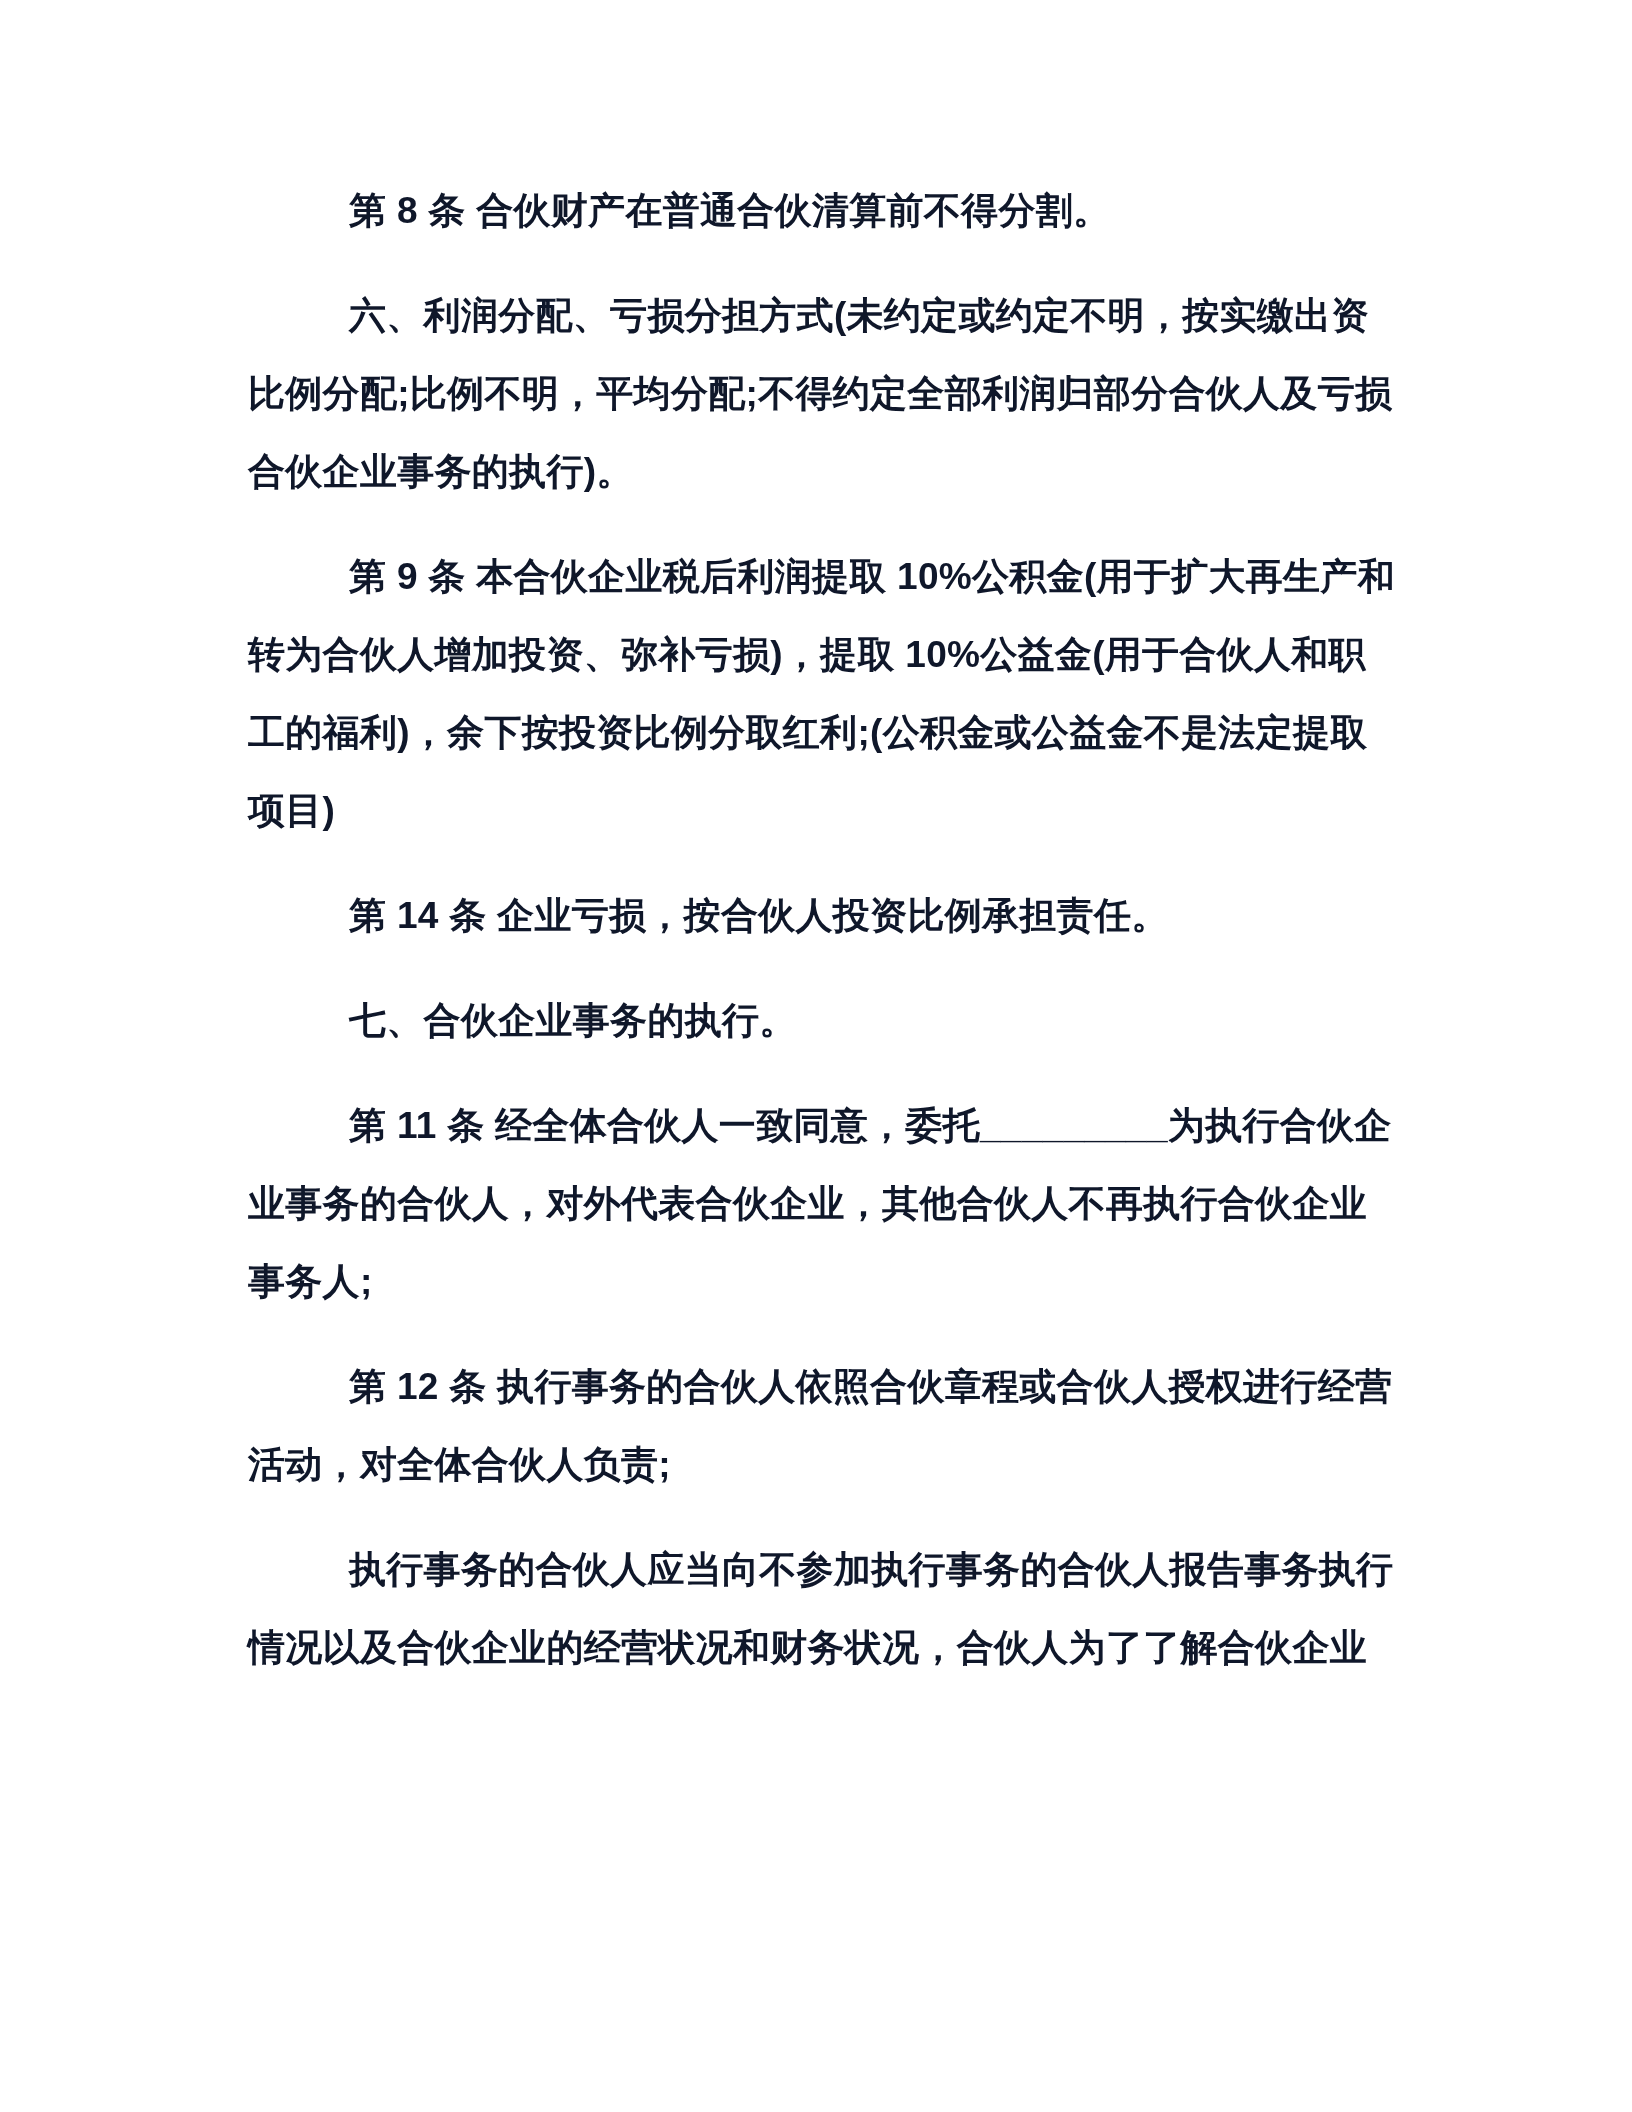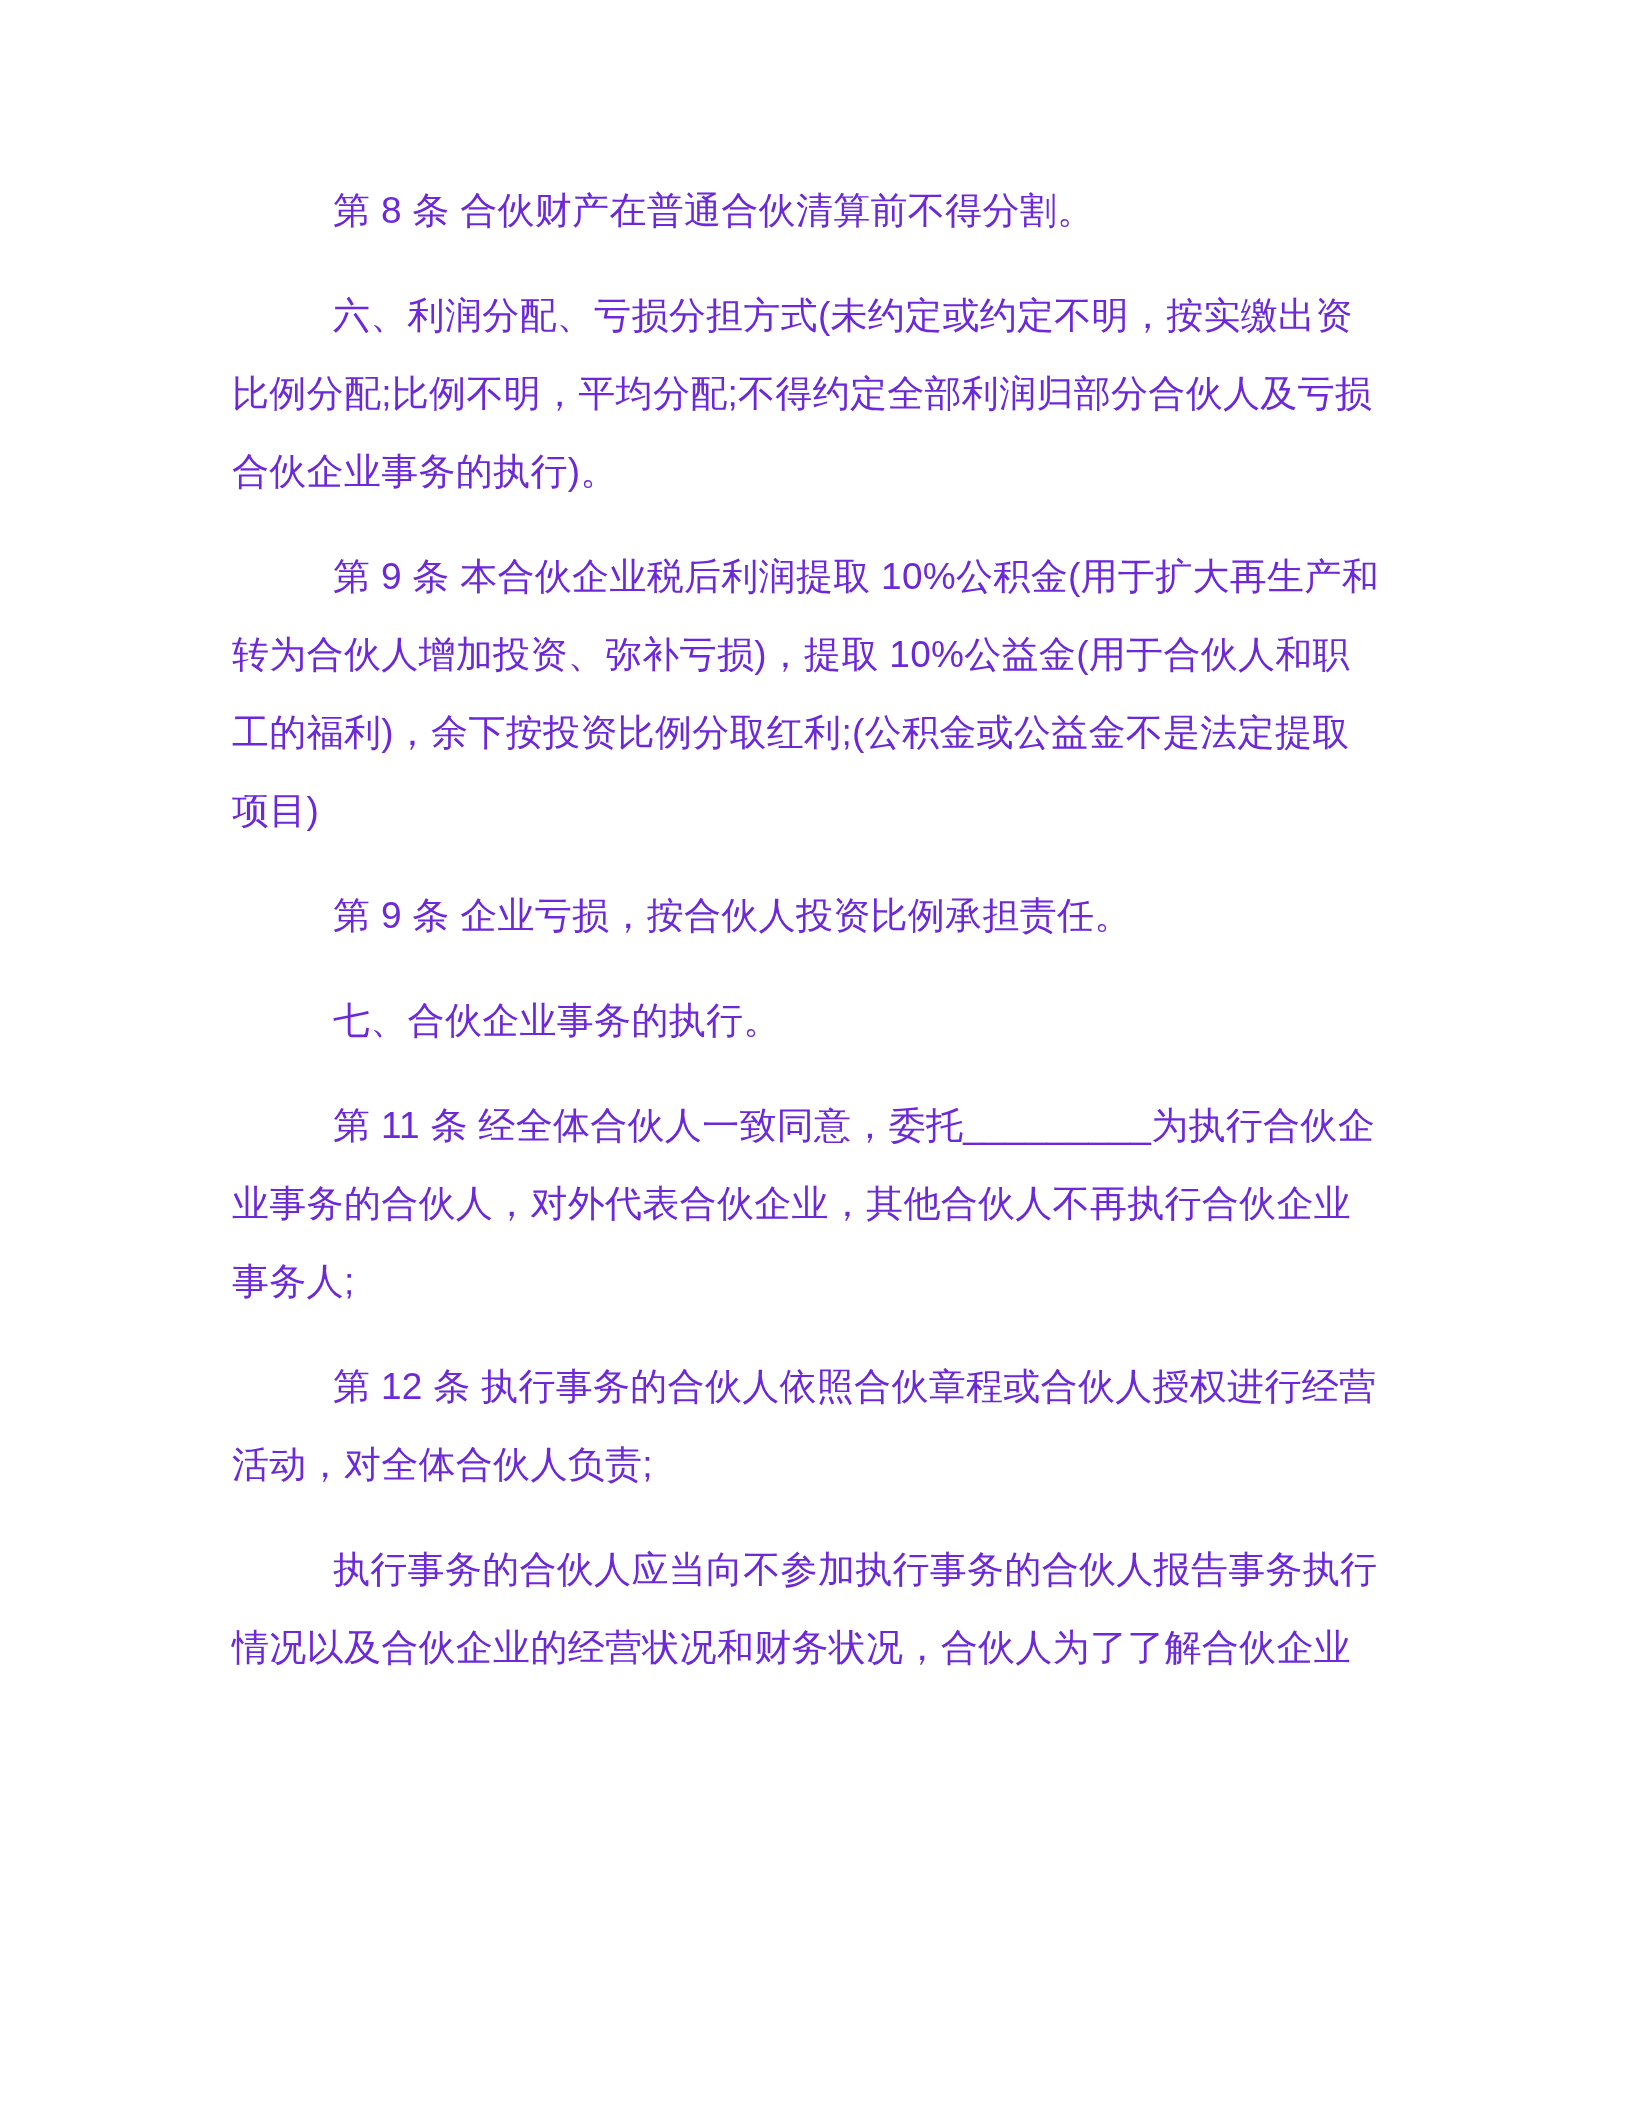--- a/index.html
+++ b/index.html
@@ -10,26 +10,26 @@
   .page {
     position: relative;
     width: 1632px;
     height: 2112px;
     background: #ffffff;
     overflow: hidden;
     font-family: "Liberation Sans", "DejaVu Sans", sans-serif;
   }
   .content {
     position: absolute;
-    left: 232px;
+    left: 248px;
     top: 172px;
     width: 1212px;
-    color: #6d28d9;
+    color: #0f172a;
     font-size: 37px;
-    font-weight: normal;
+    font-weight: bold;
     line-height: 78px;
   }
   .paragraph {
     margin: 0 0 27px 0;
   }
   .line {
     white-space: nowrap;
     letter-spacing: 0.3px;
   }
   .line.first {
@@ -53,21 +53,21 @@
     </div>
 
     <div class="paragraph">
       <div class="line first">第 9 条 本合伙企业税后利润提取 10%公积金(用于扩大再生产和</div>
       <div class="line">转为合伙人增加投资、弥补亏损)，提取 10%公益金(用于合伙人和职</div>
       <div class="line">工的福利)，余下按投资比例分取红利;(公积金或公益金不是法定提取</div>
       <div class="line">项目)</div>
     </div>
 
     <div class="paragraph">
-      <div class="line first">第 9 条 企业亏损，按合伙人投资比例承担责任。</div>
+      <div class="line first">第 14 条 企业亏损，按合伙人投资比例承担责任。</div>
     </div>
 
     <div class="paragraph">
       <div class="line first">七、合伙企业事务的执行。</div>
     </div>
 
     <div class="paragraph">
       <div class="line first">第 11 条 经全体合伙人一致同意，委托_________为执行合伙企</div>
       <div class="line">业事务的合伙人，对外代表合伙企业，其他合伙人不再执行合伙企业</div>
       <div class="line">事务人;</div>

